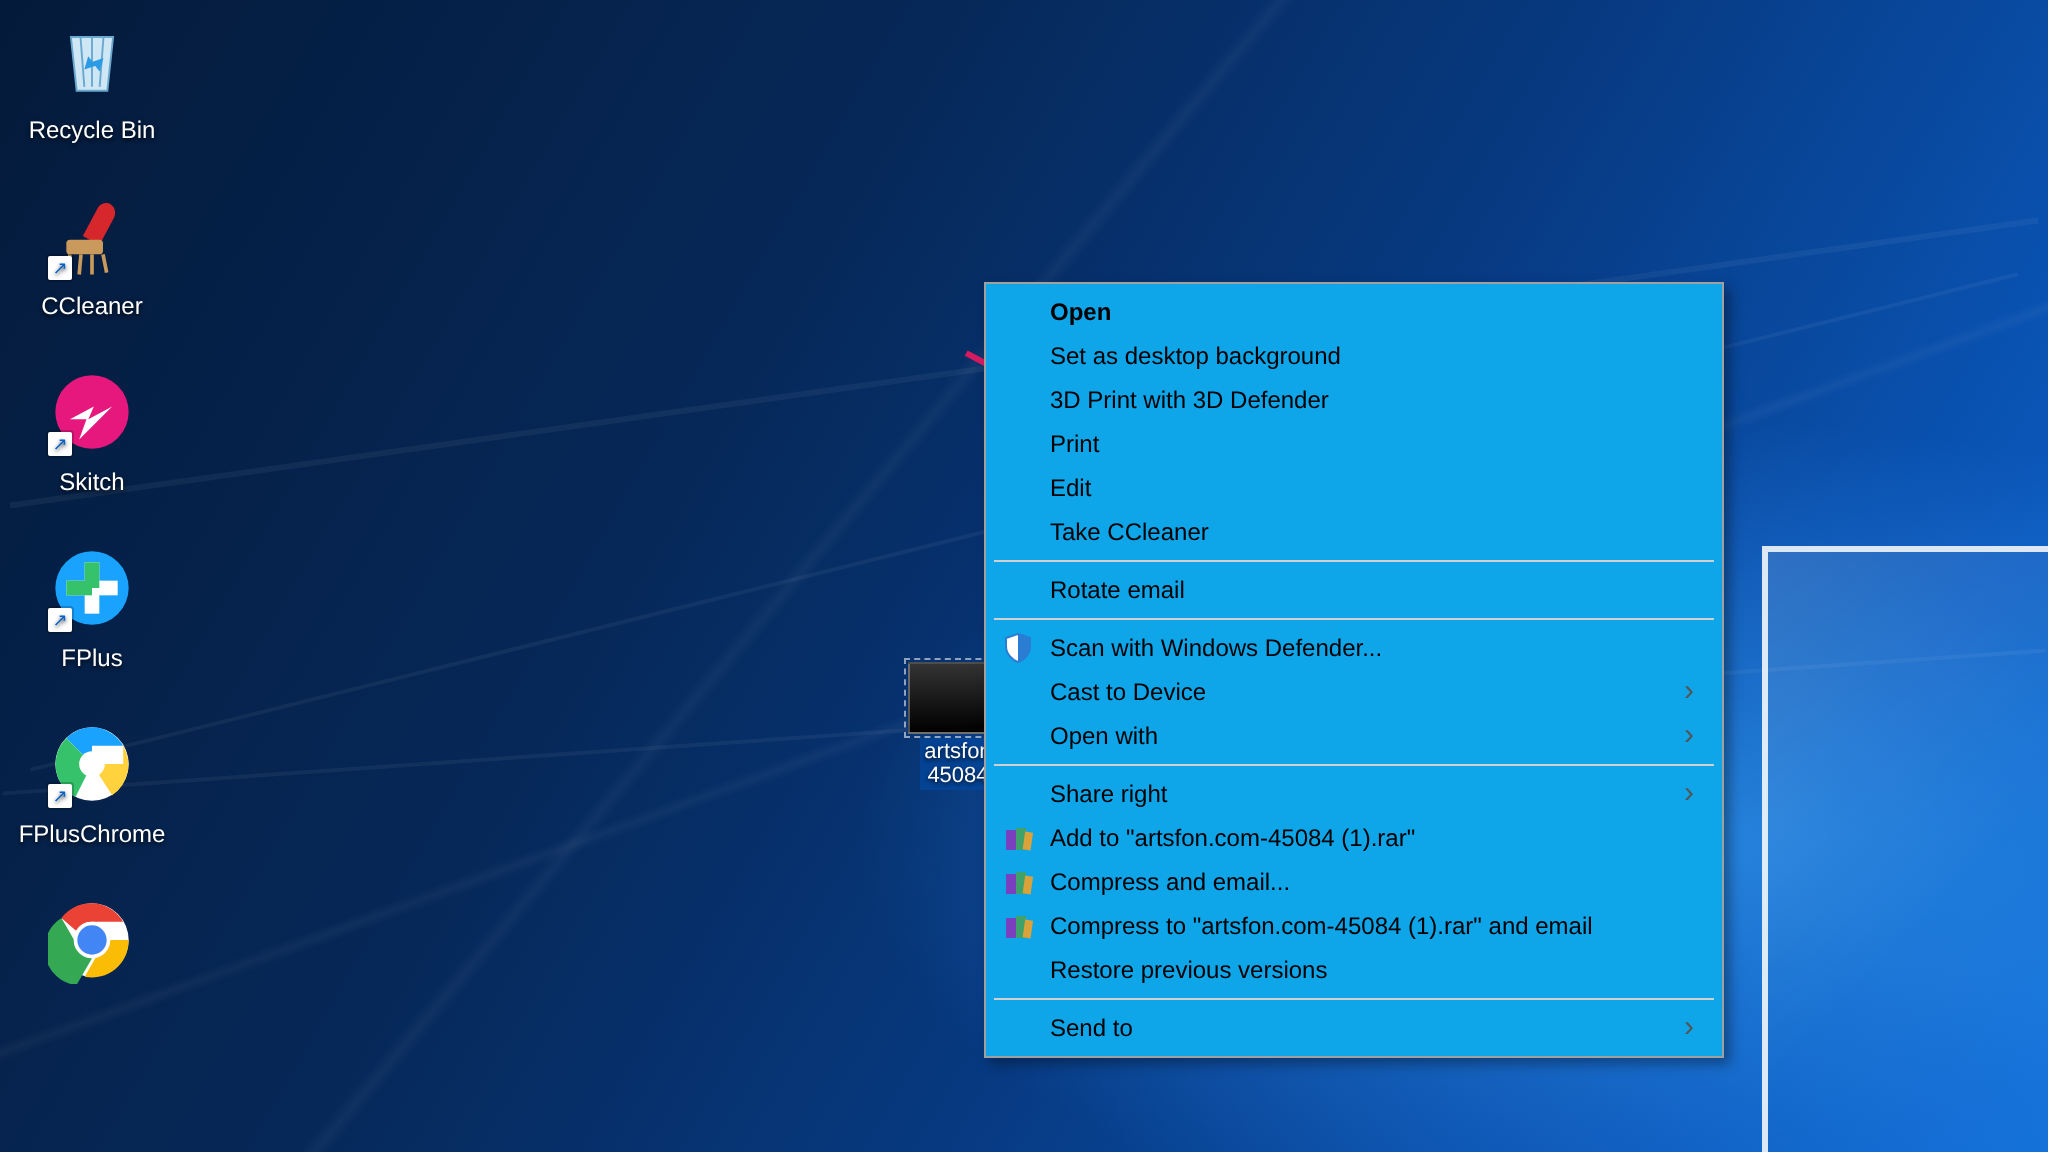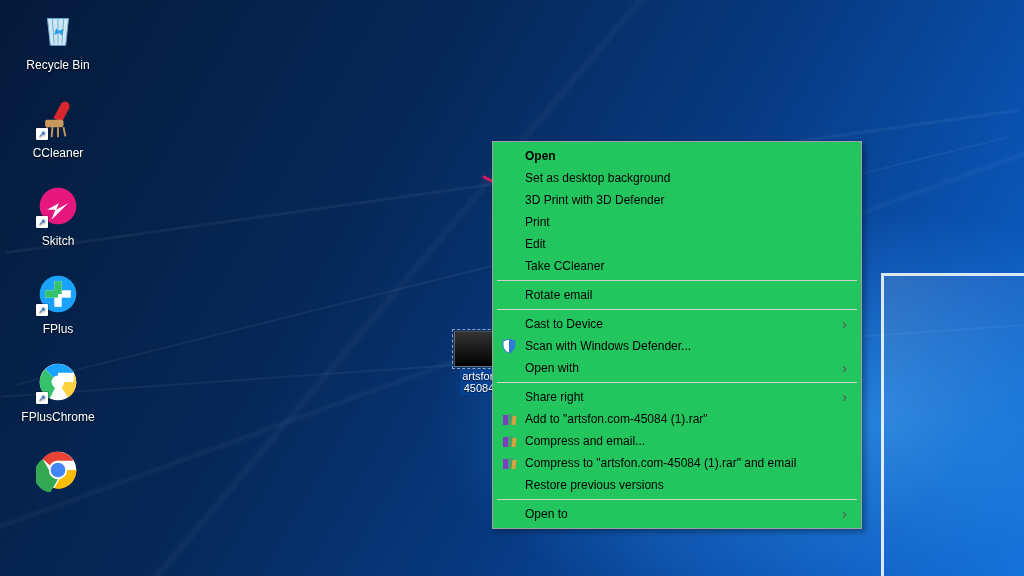--- a/index.html
+++ b/index.html
@@ -21,35 +21,35 @@
   pointer-events:none;
 }
 
 .beam{position:absolute;pointer-events:none;background:rgba(255,255,255,0.05);}
 .b1{left:0;top:180px;width:1024px;height:3px;transform:rotate(-8deg);}
 .b2{left:0;top:260px;width:1024px;height:2px;transform:rotate(-14deg);}
 .b3{left:0;top:360px;width:1024px;height:2px;transform:rotate(-4deg);}
 
 
 .icons { position:absolute; left:8px; top:6px; display:flex; flex-direction:column; gap:22px; }
-.icon { width:76px; display:flex; flex-direction:column; align-items:center; gap:4px; color:#fff; text-shadow:0 1px 2px rgba(0,0,0,0.8); cursor:default;margin-left:12px; }
+.icon { width:76px; display:flex; flex-direction:column; align-items:center; gap:4px; color:#fff; text-shadow:0 1px 2px rgba(0,0,0,0.8); cursor:default; }
 .icon .gfx { width:48px; height:48px; display:flex; align-items:center; justify-content:center; }
 .icon .lbl { text-align:center; font-size:12px; line-height:14px; max-width:76px; word-wrap:break-word; }
 .shortcut{position:relative;}
 .shortcut::after{content:"↗";position:absolute;left:2px;bottom:2px;width:12px;height:12px;background:#fff;color:#0062cc;font-size:9px;line-height:12px;text-align:center;border-radius:1px;box-shadow:0 0 0 1px rgba(0,0,0,0.2);}
 
 
 .sel { position:absolute; left:449px; top:331px; width:60px; display:flex; flex-direction:column; align-items:center; gap:2px; color:#fff; text-shadow:0 1px 2px rgba(0,0,0,0.8);}
 .sel .thumb { width:50px; height:36px; background:#111 linear-gradient(#333,#000); border:1px solid rgba(255,255,255,0.3); outline:1px dashed rgba(255,255,255,0.55); outline-offset:1px;}
 .sel .lbl { font-size:11px; text-align:center; line-height:12px; background:rgba(0,80,180,0.45); padding:1px 2px;}
 
 
 .menu {
   position:absolute; left:492px; top:141px; width:370px;
-  background:#22c55e; border:1px solid #a0a0a0; box-shadow:3px 3px 6px rgba(0,0,0,0.35);
+  background:#0ea5e9; border:1px solid #a0a0a0; box-shadow:3px 3px 6px rgba(0,0,0,0.35);
   padding:3px 2px; color:#000;
 }
 .menu .row { display:flex; align-items:center; height:22px; padding:0 30px 0 30px; position:relative; font-size:12px; cursor:default;}
 .menu .row.bold { font-weight:600; }
 .menu .sep { height:1px; background:#d0d0d0; margin:3px 2px; }
 .menu .arrow::after { content:"›"; position:absolute; right:12px; top:2px; font-size:15px; color:#555;}
 .menu .ico { position:absolute; left:6px; top:3px; width:16px; height:16px; display:flex; align-items:center; justify-content:center;}
 
 
 .ptr{position:absolute;left:479px;top:175px;transform:rotate(28deg);}
@@ -177,32 +177,32 @@
       <span>Edit</span>
     </div>
   <div class="row">
       <span>Take CCleaner</span>
     </div>
   <div class="sep"></div>
   <div class="row">
       <span>Rotate email</span>
     </div>
   <div class="sep"></div>
-  <div class="row arrow">
-      <span>Cast to Device</span>
-    </div>
   <div class="row">
     <span class="ico">
         <svg class="books" viewBox="0 0 16 16">
           <path d="M8 1l6 2v4c0 4-3 7-6 8-3-1-6-4-6-8V3z" fill="#fff" stroke="#2b7cd3"></path>
           <path d="M8 1l6 2v4c0 4-3 7-6 8z" fill="#2b7cd3"></path>
         </svg>
       </span>
     <span>Scan with Windows Defender...</span>
   </div>
+  <div class="row arrow">
+      <span>Cast to Device</span>
+    </div>
   <div class="row arrow">
       <span>Open with</span>
     </div>
   <div class="sep"></div>
   <div class="row arrow">
       <span>Share right</span>
     </div>
   <div class="row">
     <span class="ico">
         <svg class="books" viewBox="0 0 16 16">
@@ -231,15 +231,15 @@
           <rect x="11" y="5" width="4" height="9" fill="#d9a23b" transform="rotate(8 13 9)"></rect>
         </svg>
       </span>
     <span>Compress to "artsfon.com-45084 (1).rar" and email</span>
   </div>
   <div class="row">
       <span>Restore previous versions</span>
     </div>
   <div class="sep"></div>
   <div class="row arrow">
-      <span>Open to</span>
+      <span>Send to</span>
     </div>
 </div>
 
 </body></html>

